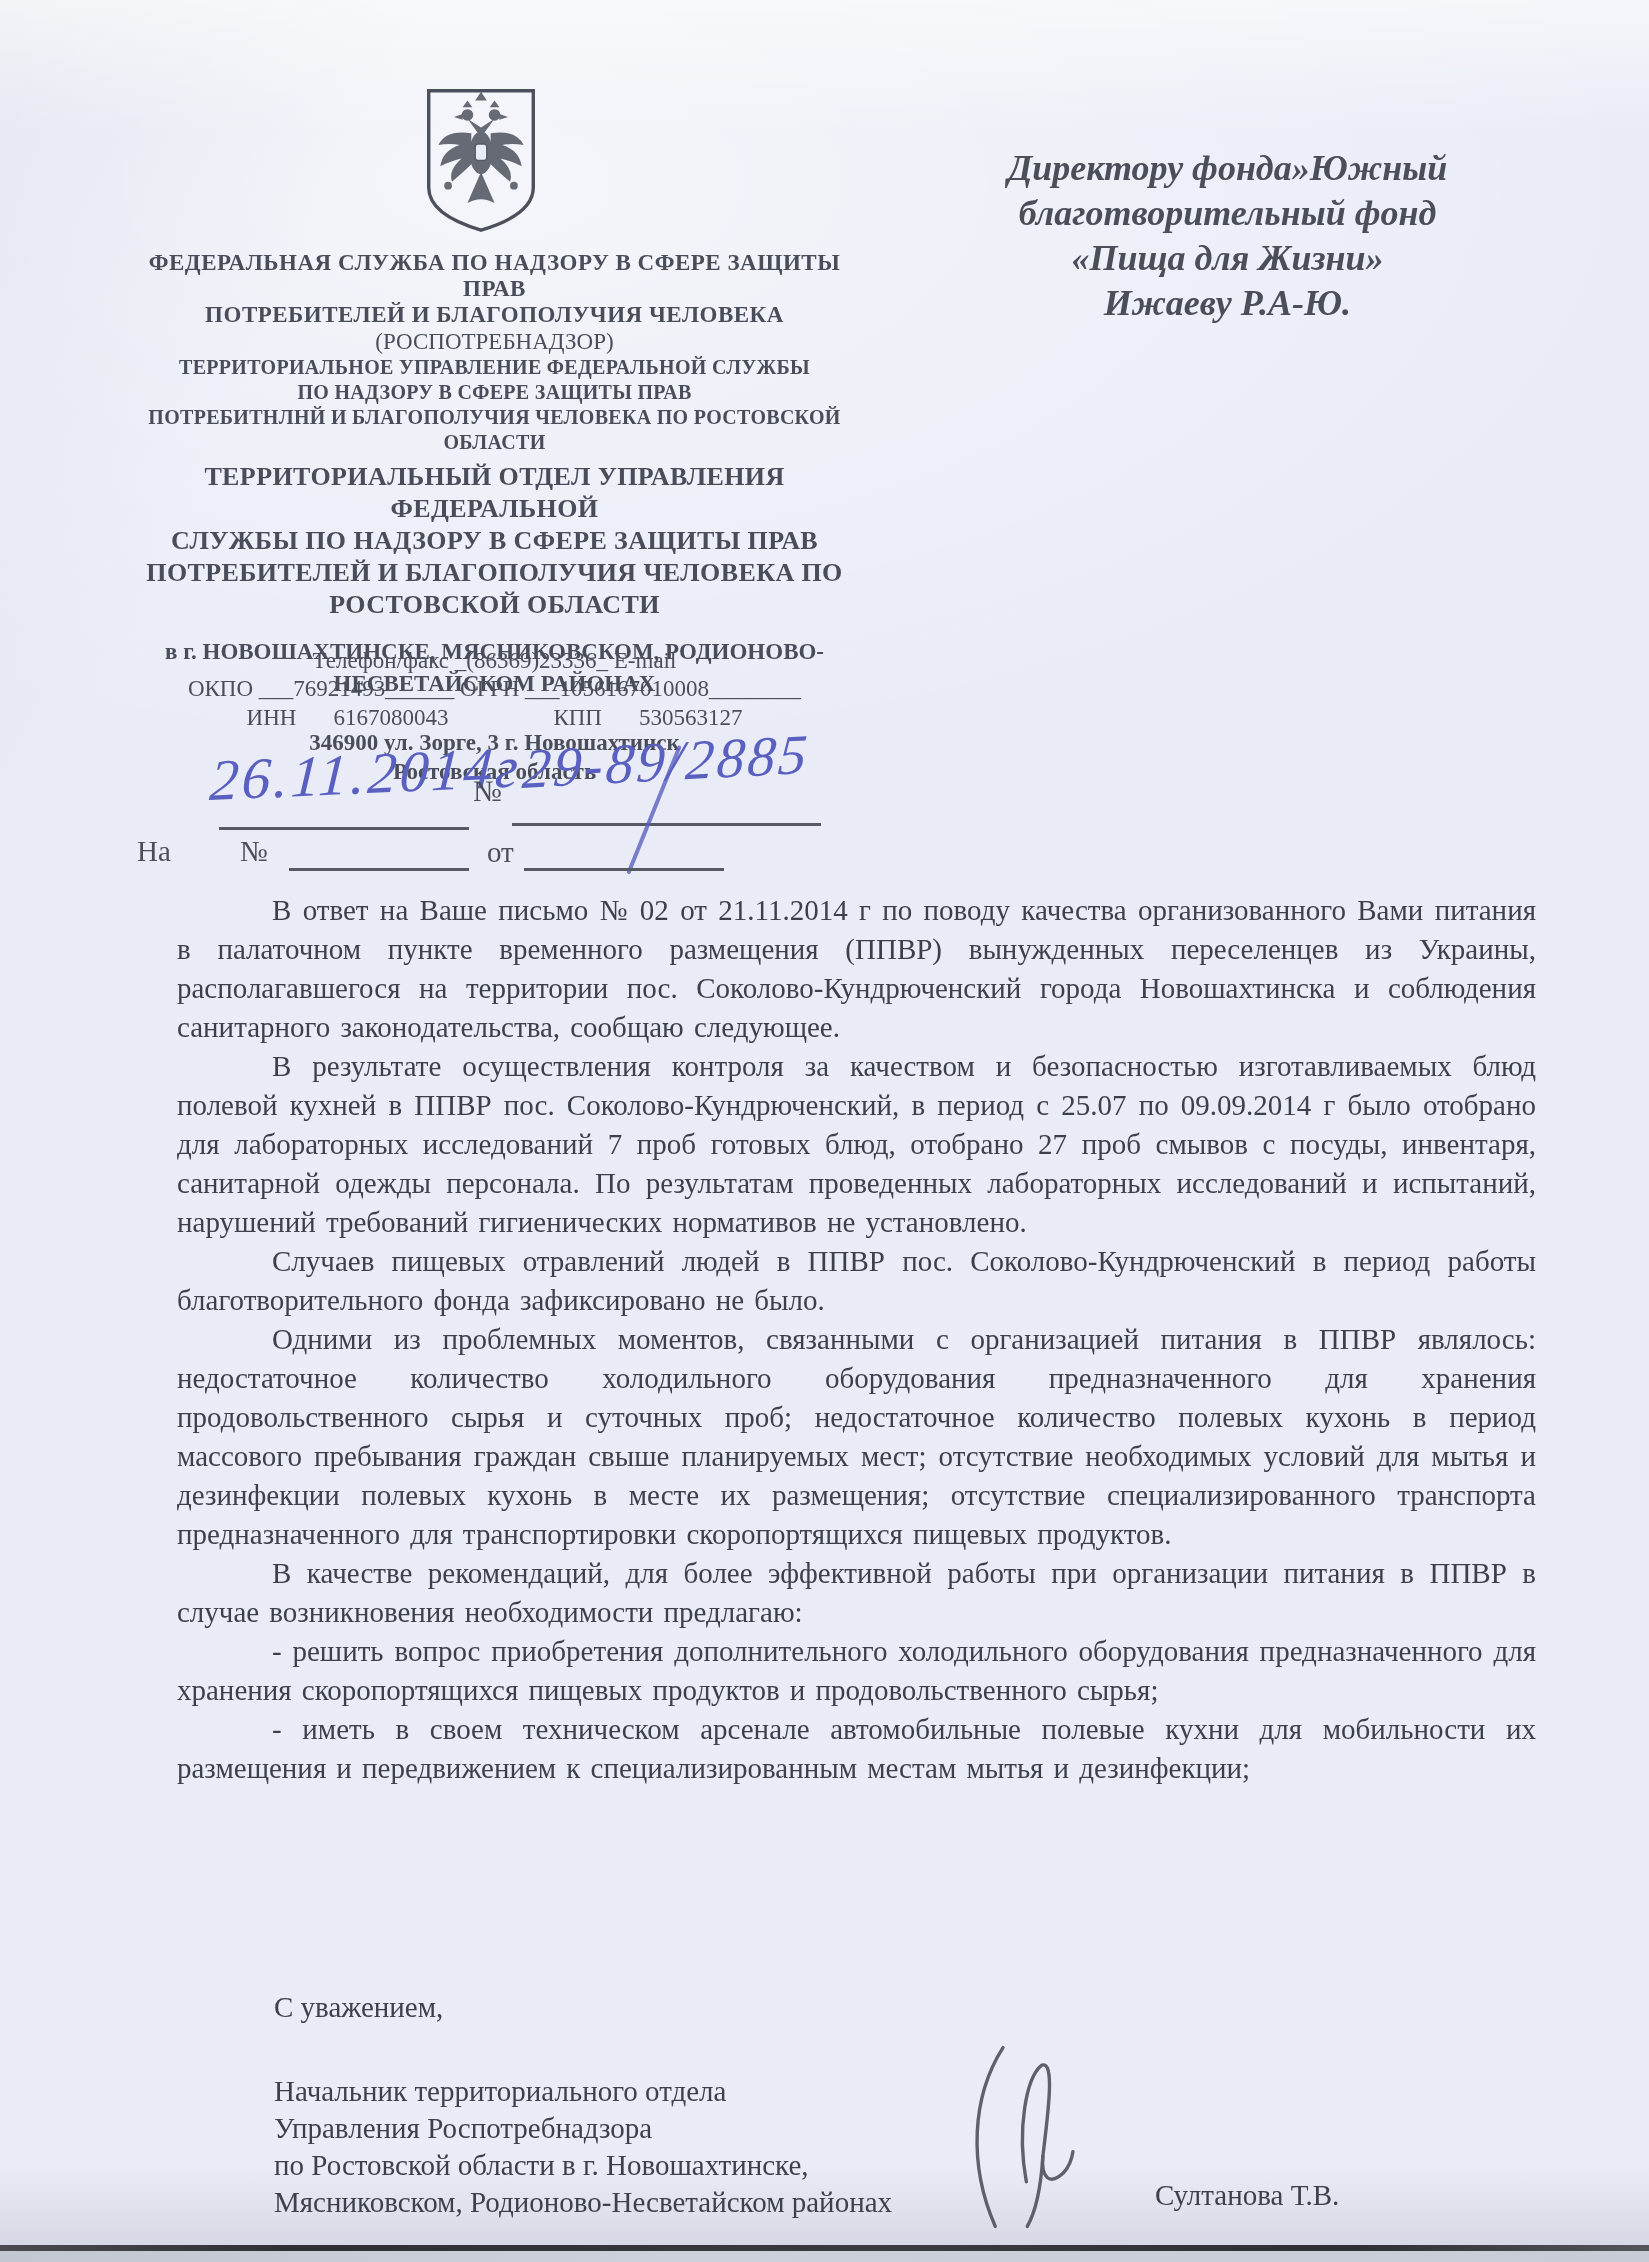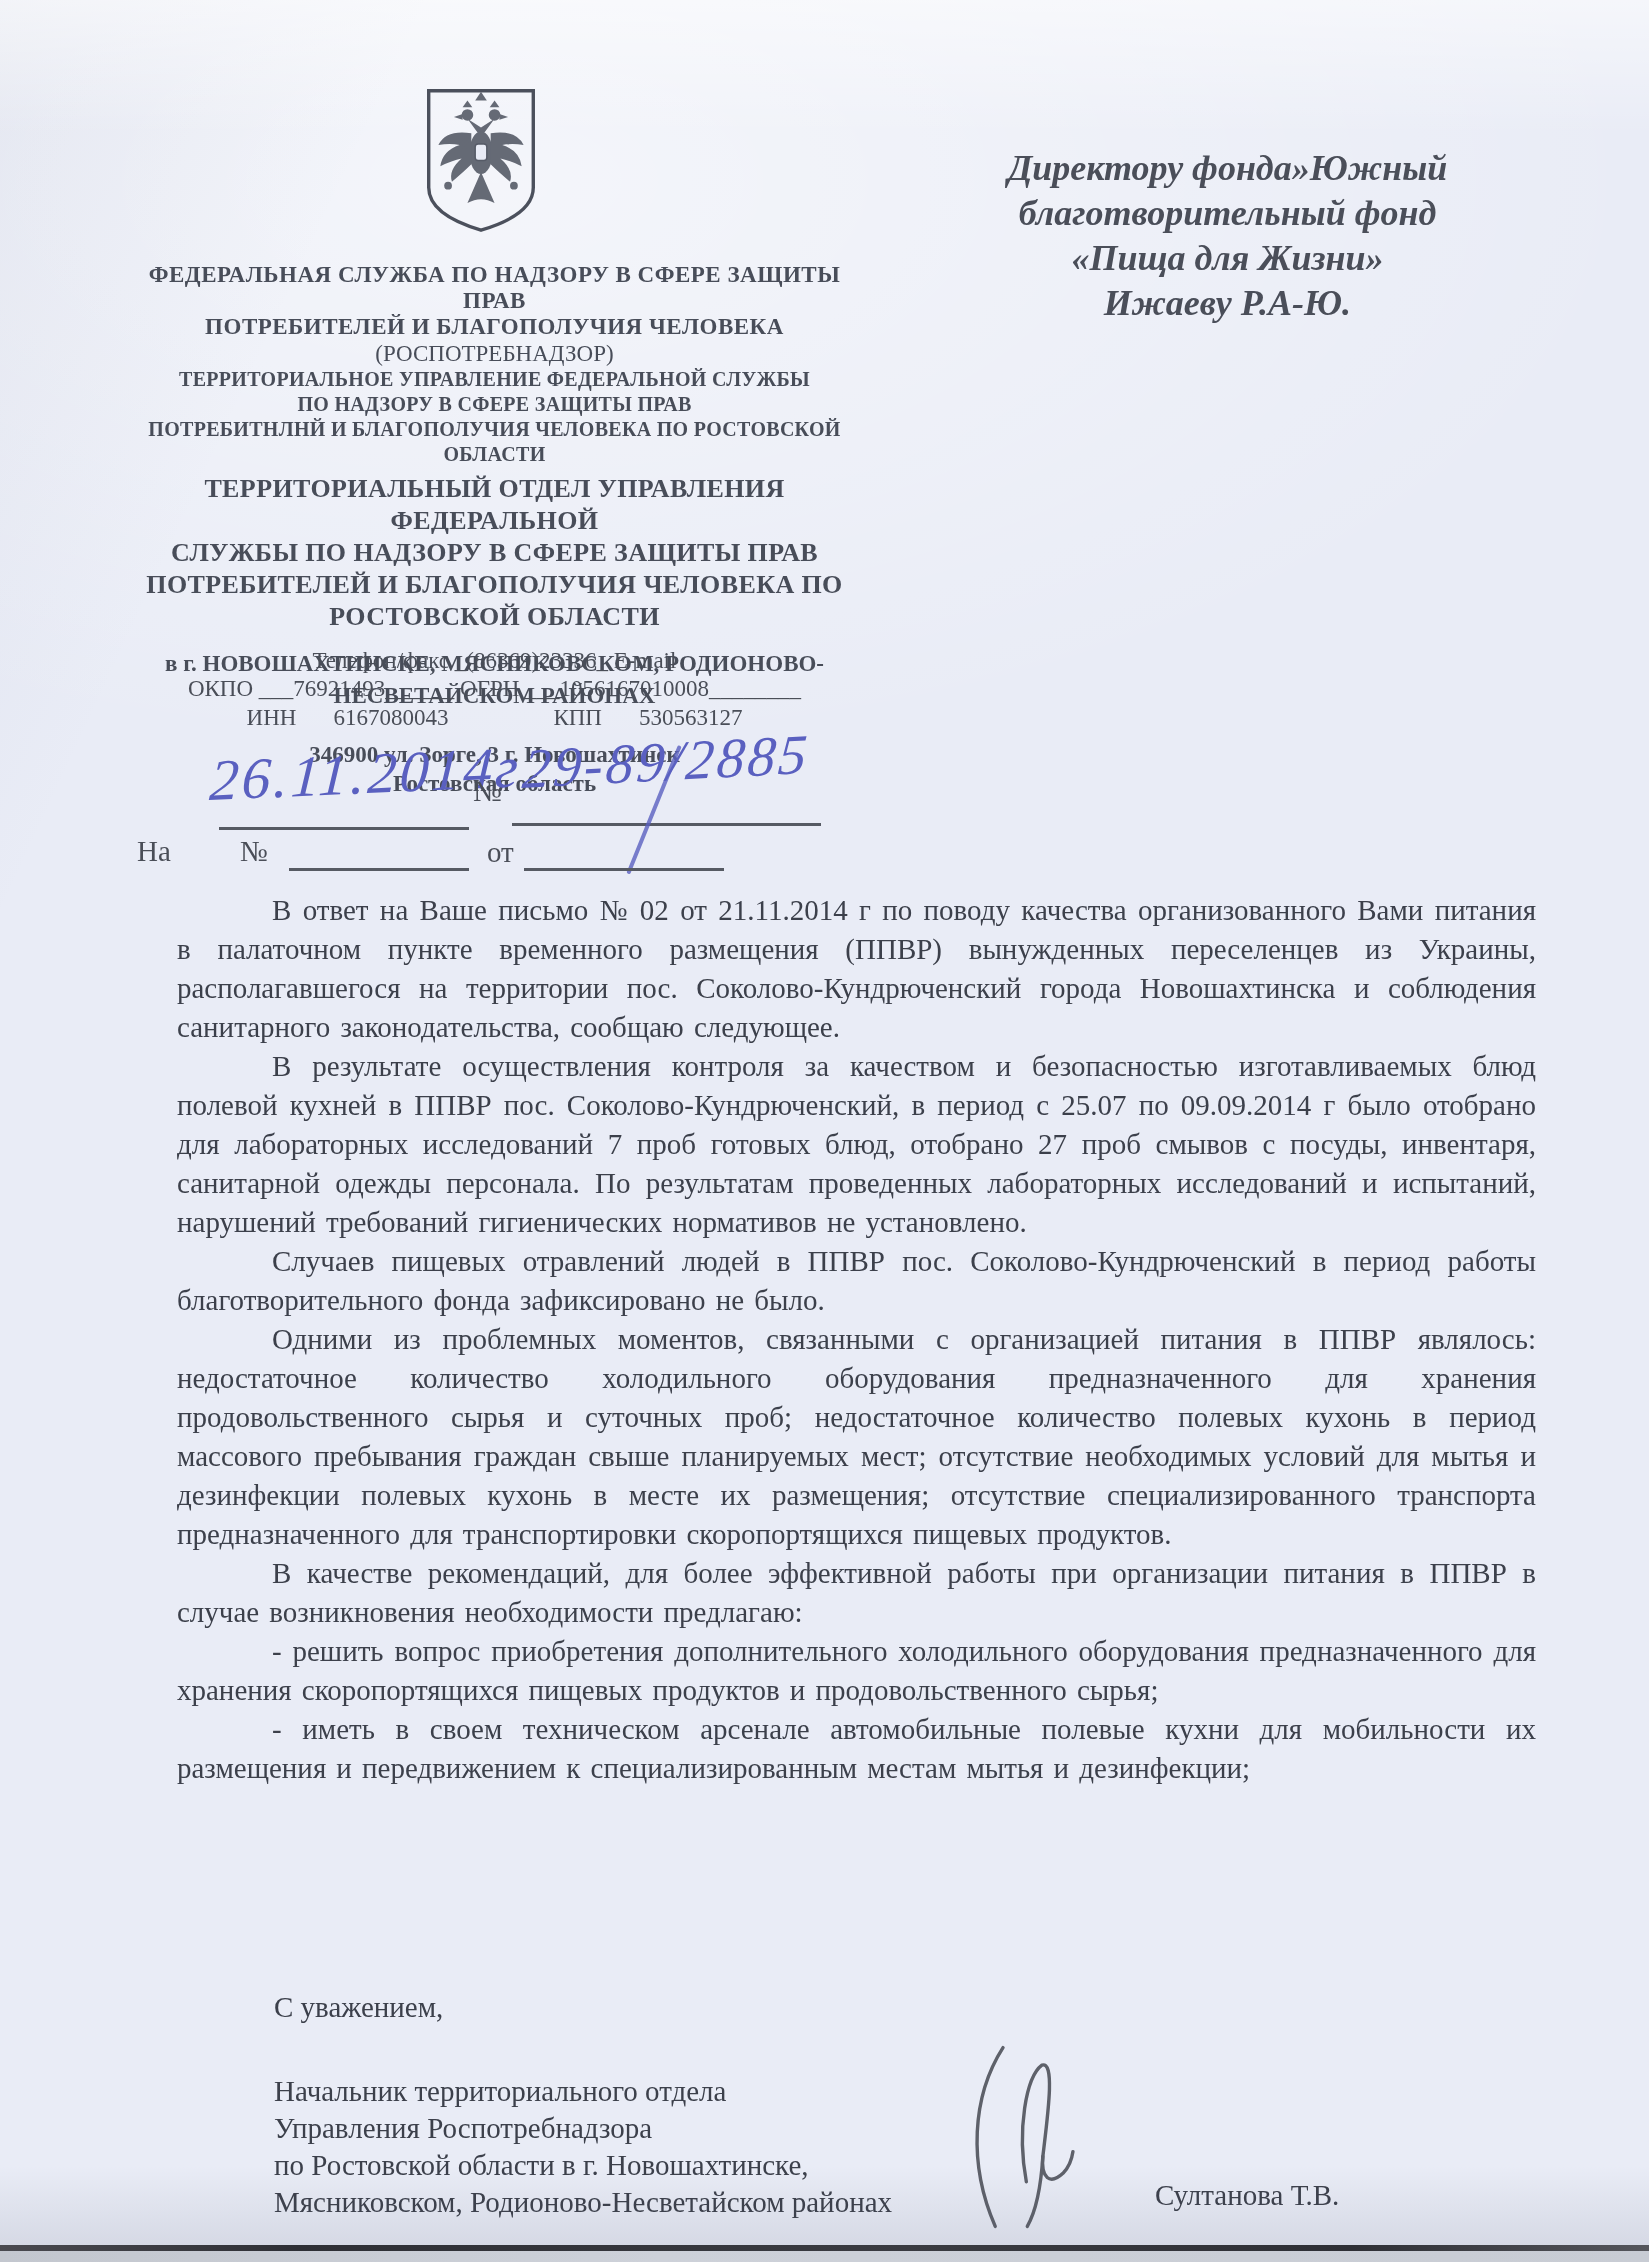--- a/index.html
+++ b/index.html
@@ -8,21 +8,21 @@
     background:
       linear-gradient(180deg, rgba(255,255,255,.55) 0%, rgba(255,255,255,0) 136px),
       linear-gradient(115deg, rgba(140,148,175,.10) 0%, rgba(140,148,175,0) 16%),
       radial-gradient(1164px 582px at 30% 8%, rgba(255,255,255,.5), rgba(255,255,255,0)),
       #e9ecf6;
     font-family:"Liberation Serif","DejaVu Serif",serif;
     color:#3f434e;
   }
   
   .emblem{position:absolute;left:419px;top:83px;}
-  .letterhead{position:absolute;left:126px;top:262px;width:737px;text-align:center;color:#484d59;}
+  .letterhead{position:absolute;left:126px;top:250px;width:737px;text-align:center;color:#484d59;}
   .lh-a{font-weight:bold;font-size:23px;line-height:26px;letter-spacing:0.5px;}
   .lh-paren{font-size:23px;line-height:27px;}
   .lh-b{font-weight:bold;font-size:20px;line-height:25px;letter-spacing:0.3px;}
   .lh-c{font-weight:bold;font-size:26px;line-height:32px;letter-spacing:0.4px;}
   .lh-c-first{margin-top:5.8px;}
   .lh-d{font-weight:bold;font-size:23px;line-height:32px;}
   .lh-d-first{margin-top:15px;}
   .lh-addr{font-weight:bold;font-size:23px;line-height:29px;}
   .lh-addr-first{margin-top:28px;}
   

